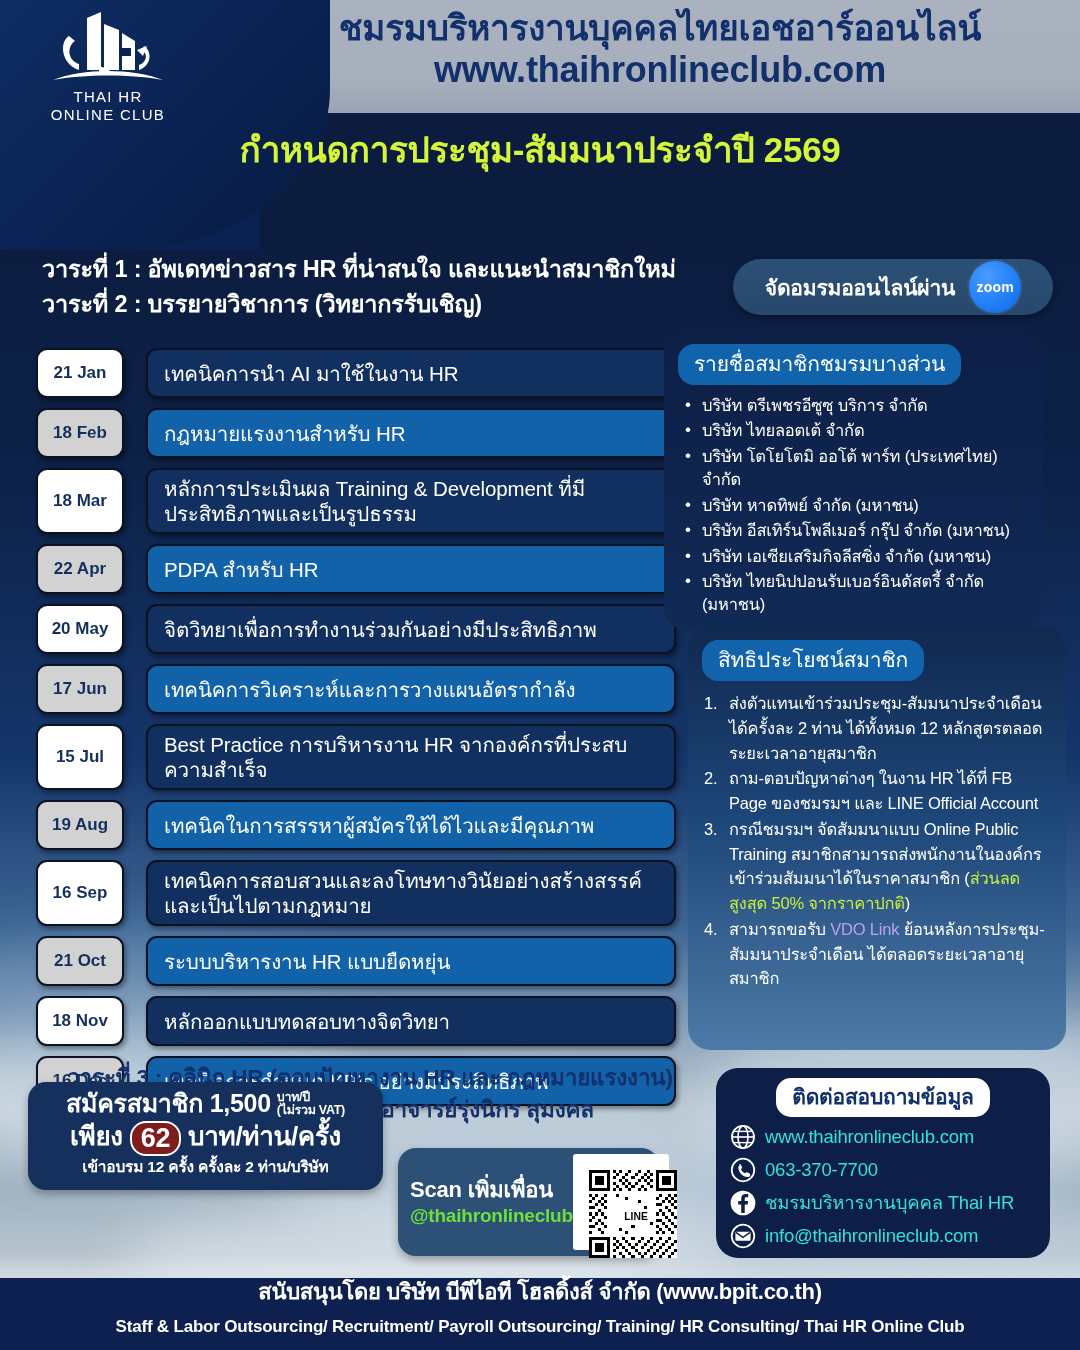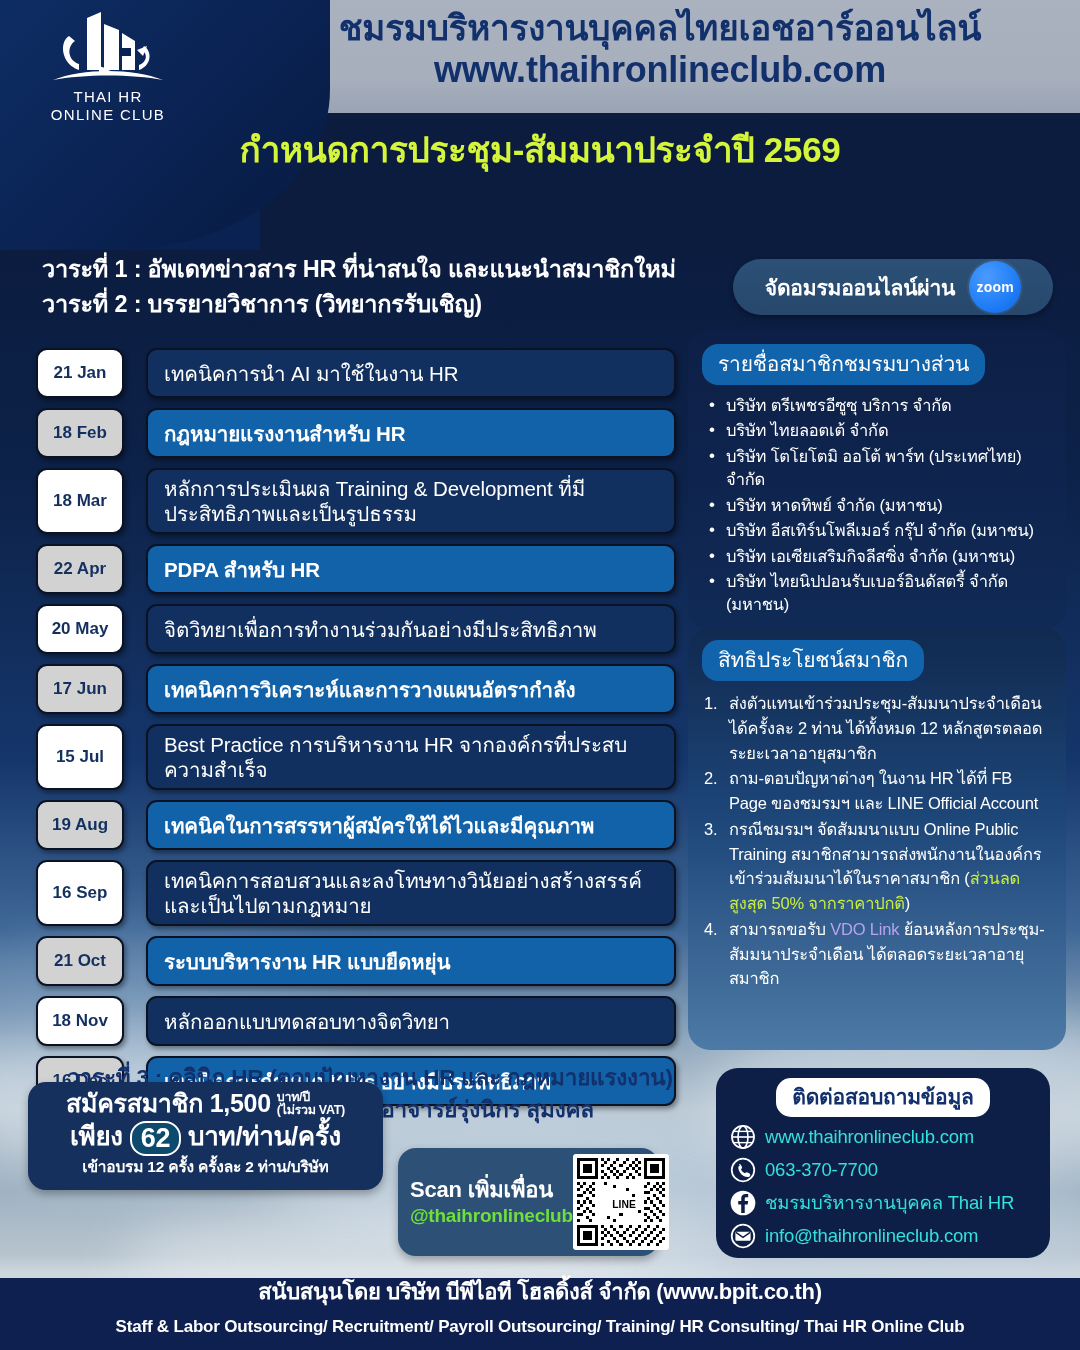--- a/index.html
+++ b/index.html
@@ -103,61 +103,61 @@
   .date-chip.g { background:#d2d2d2; }
   .topic {
     flex:1; margin-left:22px; border-radius:11px;
     border:2.5px solid #0a1224;
     display:flex; align-items:center;
     padding:6px 16px; min-height:50px;
     font-size:20.5px; color:#ffffff; line-height:1.22; letter-spacing:-0.1px;
     box-shadow:2px 3px 5px rgba(0,0,0,.4);
   }
   .topic.dark  { background:#12305f; }
-  .topic.light { background:#1162a8;font-weight:bold; }
+  .topic.light { background:#1162a8; }
 
   
   #agenda3 { position:absolute; left:30px; top:1062px; width:680px; text-align:center; z-index:6; }
   .agenda3-line { font-size:22.5px; font-weight:700; color:#12306b; line-height:1.42; letter-spacing:-0.2px; }
 
   
   #price-box {
     position:absolute; left:28px; top:1082px; width:355px; height:108px;
     background:#16305e; border-radius:18px; z-index:7;
     box-shadow:0 4px 8px rgba(0,0,0,.3);
     padding:8px 10px 6px; text-align:center;
   }
   #price-l1 { font-size:25px; font-weight:700; color:#fff; line-height:1.1; letter-spacing:-0.3px; display:flex; align-items:center; justify-content:center; gap:6px; }
   #price-unit { display:inline-block; text-align:left; line-height:1.05; }
   #price-unit .u1 { font-size:12.5px; font-weight:700; color:#fff; display:block; }
   #price-unit .u2 { font-size:12.5px; font-weight:700; color:#fff; display:block; }
   #price-l2 { font-size:26px; font-weight:700; color:#fff; line-height:1.12; margin-top:1px; letter-spacing:-0.3px; }
   #price-badge {
-    display:inline-block; background:#0c4a6e; color:#fff; font-size:27px; font-weight:700;
+    display:inline-block; background:#7f1d1d; color:#fff; font-size:27px; font-weight:700;
     border-radius:16px; padding:0 9px; line-height:1.15; border:2.5px solid #ffffff;
     position:relative; top:2px;text-align:center;
   }
   #price-l3 { font-size:15.5px; font-weight:700; color:#fff; line-height:1.2; margin-top:4px; letter-spacing:-0.2px; }
 
   
   #scan-box {
     position:absolute; left:398px; top:1148px; width:261px; height:108px;
     background:#2c5076; border-radius:18px; z-index:7;
     box-shadow:0 4px 8px rgba(0,0,0,.3);
     display:flex; align-items:center; padding:0 12px;
   }
   #scan-text { flex:1; }
   #scan-l1 { font-size:22px; font-weight:700; color:#fff; line-height:1.25; letter-spacing:-0.2px; }
   #scan-l2 { font-size:19px; font-weight:700; color:#6fdf3b; line-height:1.25; letter-spacing:-0.2px; }
-  #qr { width:96px; height:96px; background:#fff; border-radius:3px; padding:4px; }
+  #qr { width:96px; height:96px; background:#fff; border-radius:3px; padding:16px; }
   #qr svg { display:block; }
 
   
   #members-card {
-    position:absolute; left:688px; top:330px; width:378px; height:300px;
+    position:absolute; left:664px; top:330px; width:378px; height:300px;
     background:linear-gradient(to bottom,#0d1f46,#102a56);
     border-radius:22px; z-index:6; padding:14px 14px 10px;
   }
   .card-head {
     display:inline-block; background:#1164ab; color:#fff;
     font-size:21px; font-weight:400; border-radius:16px;
     padding:3px 16px 5px; letter-spacing:-0.2px;
   }
   #members-list { list-style:none; margin-top:9px; }
   #members-list li {

